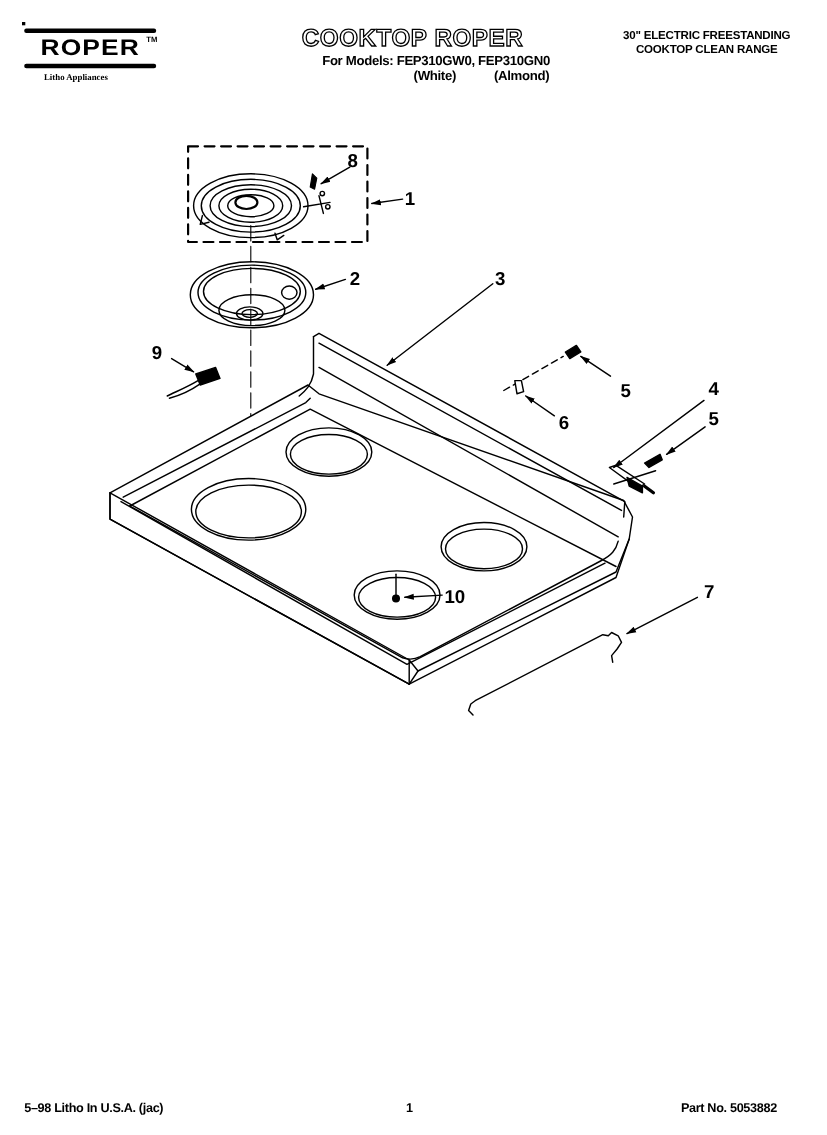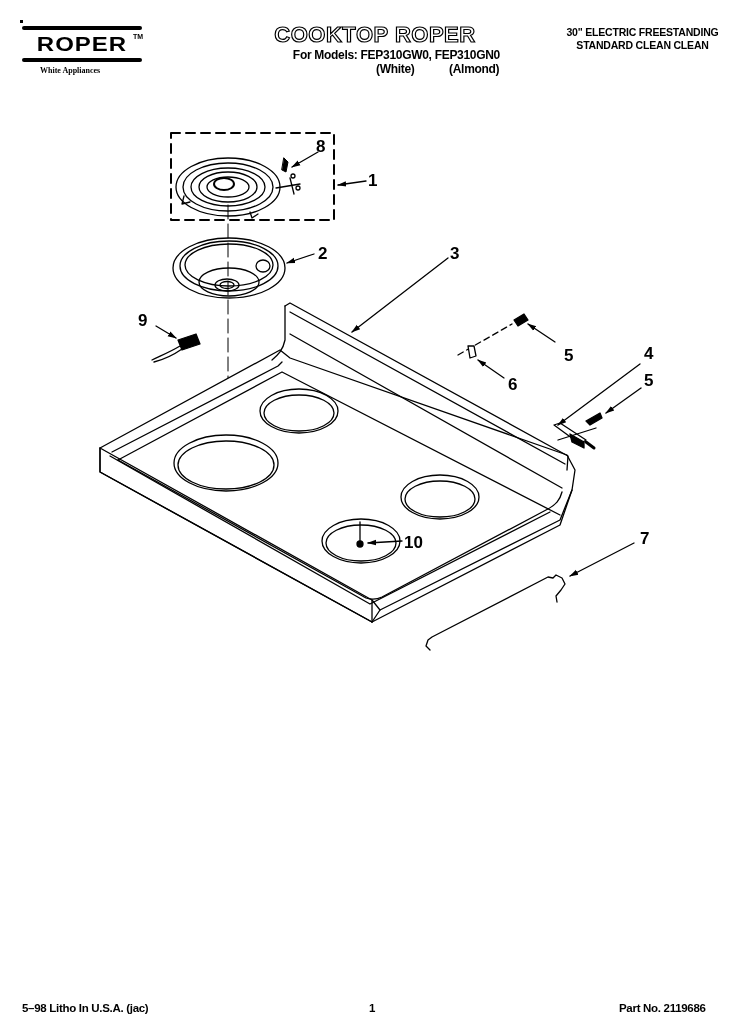--- a/index.html
+++ b/index.html
@@ -23,31 +23,31 @@
 </head>
 <body>
 
 <div class="abs dot"></div>
 <div class="abs logo-wrap">
   <div class="logo-bar"></div>
   <div class="logo-text">ROPER</div>
   <div class="logo-bar"></div>
 </div>
 <div class="abs logo-tm">TM</div>
-<div class="abs logo-sub">White Appliances</div>
+<div class="abs logo-sub">Litho Appliances</div>
 
 <div class="abs title">COOKTOP ROPER</div>
 <div class="abs models">For Models: FEP310GW0, FEP310GN0</div>
 <div class="abs colors">
   <span style="width:70px;">(White)</span>
   <span>(Almond)</span>
 </div>
 <div class="abs range">
   <div>30" ELECTRIC FREESTANDING</div>
-  <div>STANDARD CLEAN CLEAN</div>
+  <div>COOKTOP CLEAN RANGE</div>
 </div>
 
 <svg class="diagram" width="752" height="1032" viewBox="0 0 752 1032" fill="none" stroke="#000" stroke-width="1.3" stroke-linecap="round" stroke-linejoin="round">
   <defs>
     <marker id="arr" viewBox="0 0 10 10" refX="9" refY="5" markerWidth="7" markerHeight="7" orient="auto-start-reverse">
       <path d="M0,2 L10,5 L0,8 Z" fill="#000" stroke="none"></path>
     </marker>
   </defs>
 
   <g>
@@ -156,13 +156,13 @@
 
   <g>
     <path d="M430,650 L426,646 L428,640 L432,637 L548,577 L553,578 L556,575 L562,578 L565,584 L561,590 L556,596 L557,602"></path>
   </g>
   <line x1="634" y1="543" x2="570" y2="576" marker-end="url(#arr)"></line>
   <text x="640" y="544" fill="#000" stroke="none" font-family="Liberation Sans, sans-serif" font-size="17" font-weight="bold">7</text>
 </svg>
 
 <div class="abs footer" style="left:22px;">5–98 Litho In U.S.A. (jac)</div>
 <div class="abs footer" style="left:369px;">1</div>
-<div class="abs footer" style="left:619px;">Part No. 2119686</div>
+<div class="abs footer" style="left:619px;">Part No. 5053882</div>
 
 </body></html>

